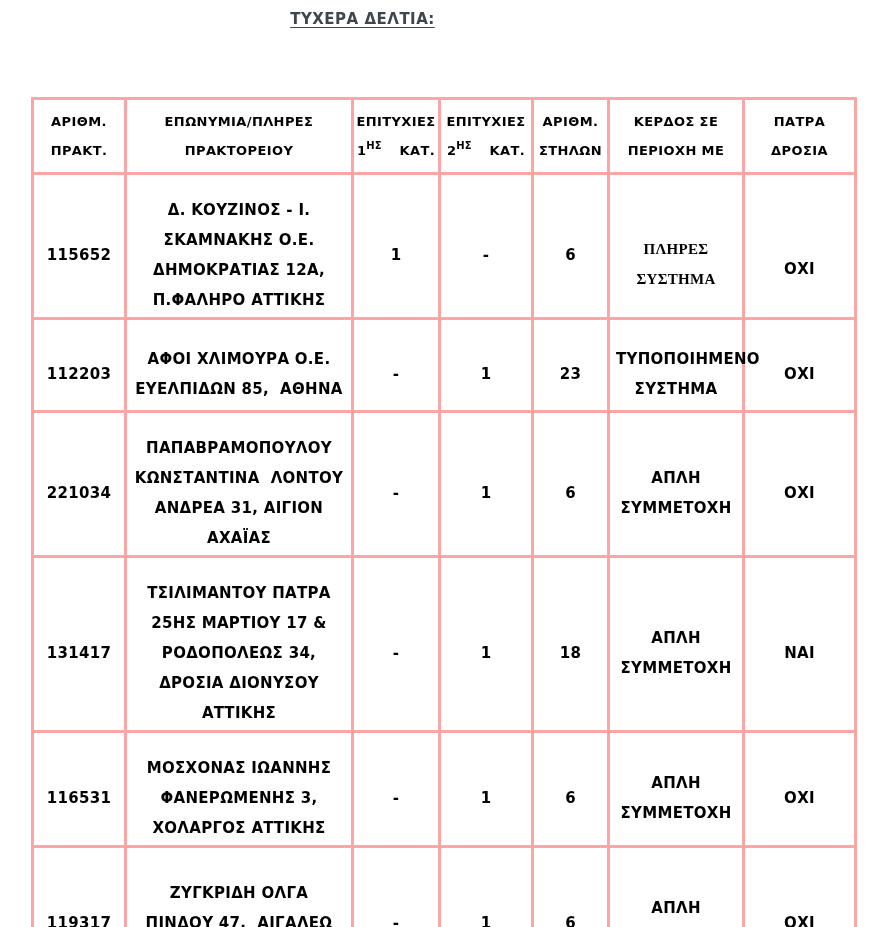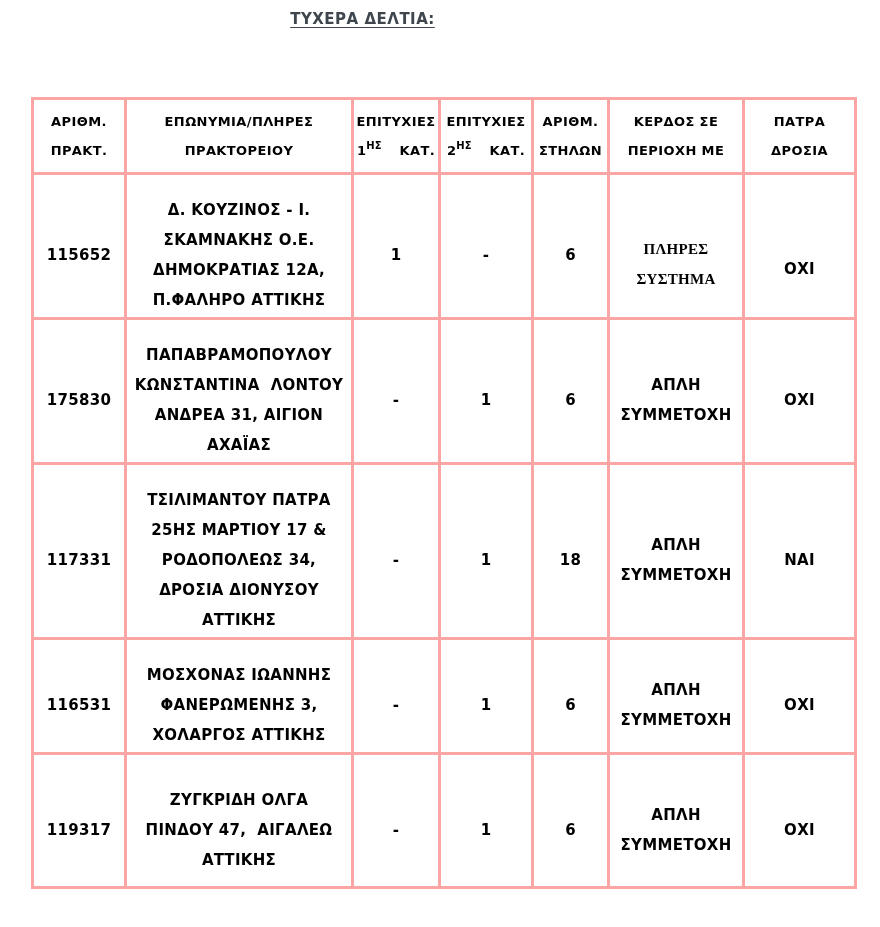--- a/index.html
+++ b/index.html
@@ -144,35 +144,46 @@
 ΣΚΑΜΝΑΚΗΣ Ο.Ε.
 ΔΗΜΟΚΡΑΤΙΑΣ 12Α,
 Π.ΦΑΛΗΡΟ ΑΤΤΙΚΗΣ</td>
         <td class="c-num">1</td>
         <td class="c-num">-</td>
         <td class="c-num">6</td>
         <td class="c-prize">ΠΛΗΡΕΣ
 ΣΥΣΤΗΜΑ</td>
         <td class="c-random">ΟΧΙ</td>
       </tr>
+      <tr class="r1">
+        <td class="c-num">112203</td>
+        <td class="c-name">ΑΦΟΙ ΧΛΙΜΟΥΡΑ Ο.Ε.
+ΕΥΕΛΠΙΔΩΝ 85,  ΑΘΗΝΑ</td>
+        <td class="c-num">-</td>
+        <td class="c-num">1</td>
+        <td class="c-num">23</td>
+        <td class="c-prize">ΤΥΠΟΠΟΙΗΜΕΝΟ
+ΣΥΣΤΗΜΑ</td>
+        <td class="c-random">ΟΧΙ</td>
+      </tr>
       <tr class="r2">
-        <td class="c-num">175830</td>
+        <td class="c-num">221034</td>
         <td class="c-name">ΠΑΠΑΒΡΑΜΟΠΟΥΛΟΥ
 ΚΩΝΣΤΑΝΤΙΝΑ  ΛΟΝΤΟΥ
 ΑΝΔΡΕΑ 31, ΑΙΓΙΟΝ
 ΑΧΑΪΑΣ</td>
         <td class="c-num">-</td>
         <td class="c-num">1</td>
         <td class="c-num">6</td>
         <td class="c-prize">ΑΠΛΗ
 ΣΥΜΜΕΤΟΧΗ</td>
         <td class="c-random">ΟΧΙ</td>
       </tr>
       <tr class="r3">
-        <td class="c-num">117331</td>
+        <td class="c-num">131417</td>
         <td class="c-name">ΤΣΙΛΙΜΑΝΤΟΥ ΠΑΤΡΑ
 25ΗΣ ΜΑΡΤΙΟΥ 17 &amp;
 ΡΟΔΟΠΟΛΕΩΣ 34,
 ΔΡΟΣΙΑ ΔΙΟΝΥΣΟΥ
 ΑΤΤΙΚΗΣ</td>
         <td class="c-num">-</td>
         <td class="c-num">1</td>
         <td class="c-num">18</td>
         <td class="c-prize">ΑΠΛΗ
 ΣΥΜΜΕΤΟΧΗ</td>

